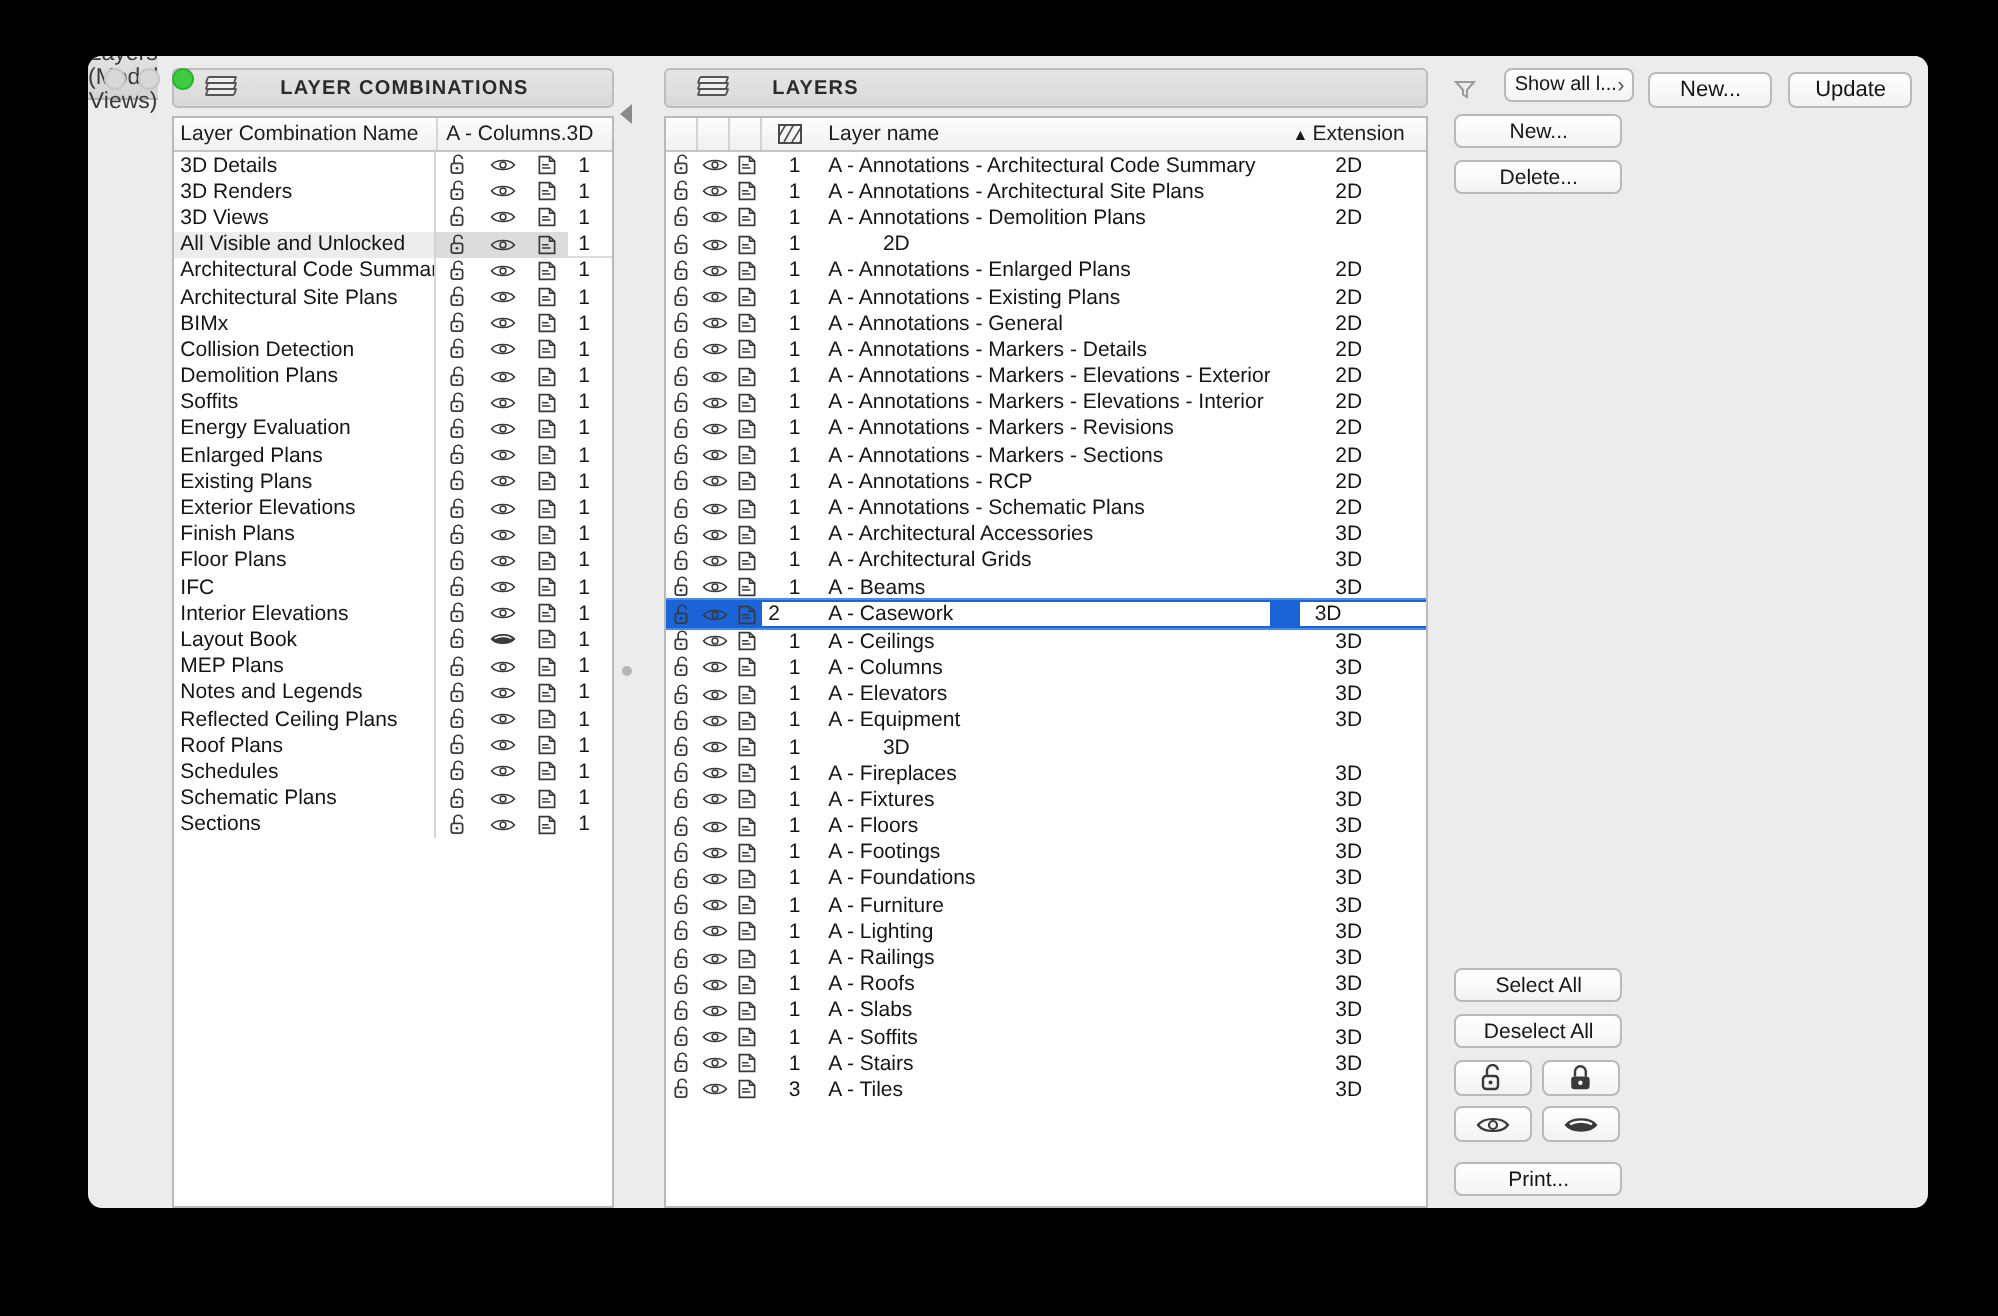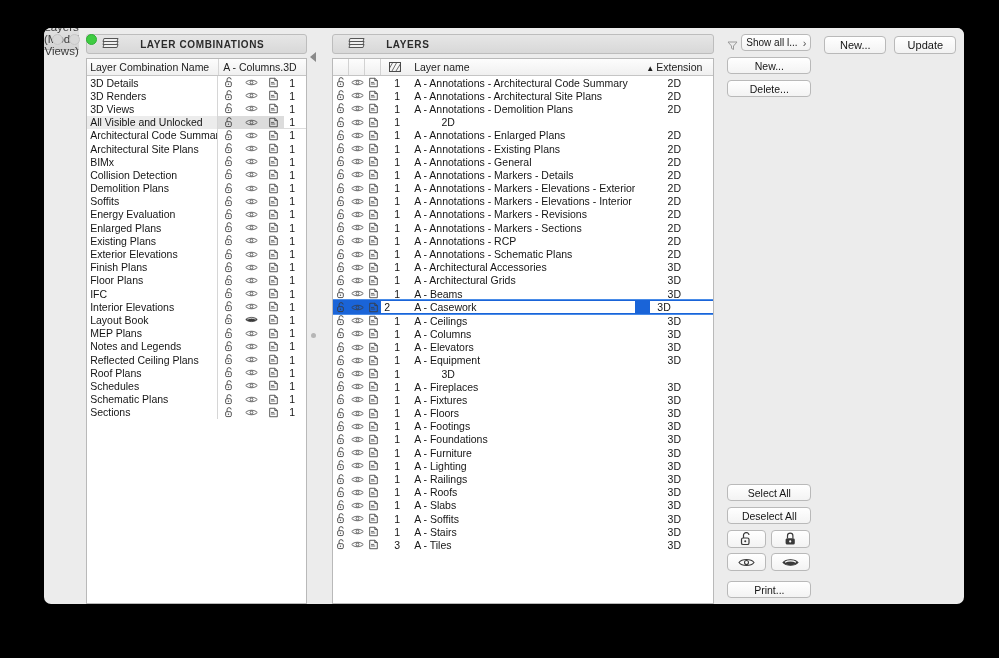--- a/index.html
+++ b/index.html
@@ -135,21 +135,21 @@
     padding: 6px 0 0 6px;
   }
   .btn {
     height: 17px; width: 84px;
     background: linear-gradient(#ffffff,#f3f3f3);
     border: 1px solid #b9b9b9; border-radius: 4px;
     font-size: 10.5px; color: #151515;
     display: flex; align-items: center; justify-content: center;
     margin-bottom: 6px; cursor: default;
   }
-  .filter-row { display: flex; align-items: center; gap: 3px; margin-bottom: 6px; }
+  .filter-row { display: flex; align-items: center; gap: 14px; margin-bottom: 6px; }
   .filter-ico { width: 11px; height: 11px; }
   .popbtn {
     height: 17px; width: 70px;
     background: linear-gradient(#ffffff,#f3f3f3);
     border: 1px solid #b9b9b9; border-radius: 4px;
     font-size: 10px; color: #151515;
     display: flex; align-items: center; padding: 0 4px;
     justify-content: space-between;
   }
   .spacer { flex: 1; }

